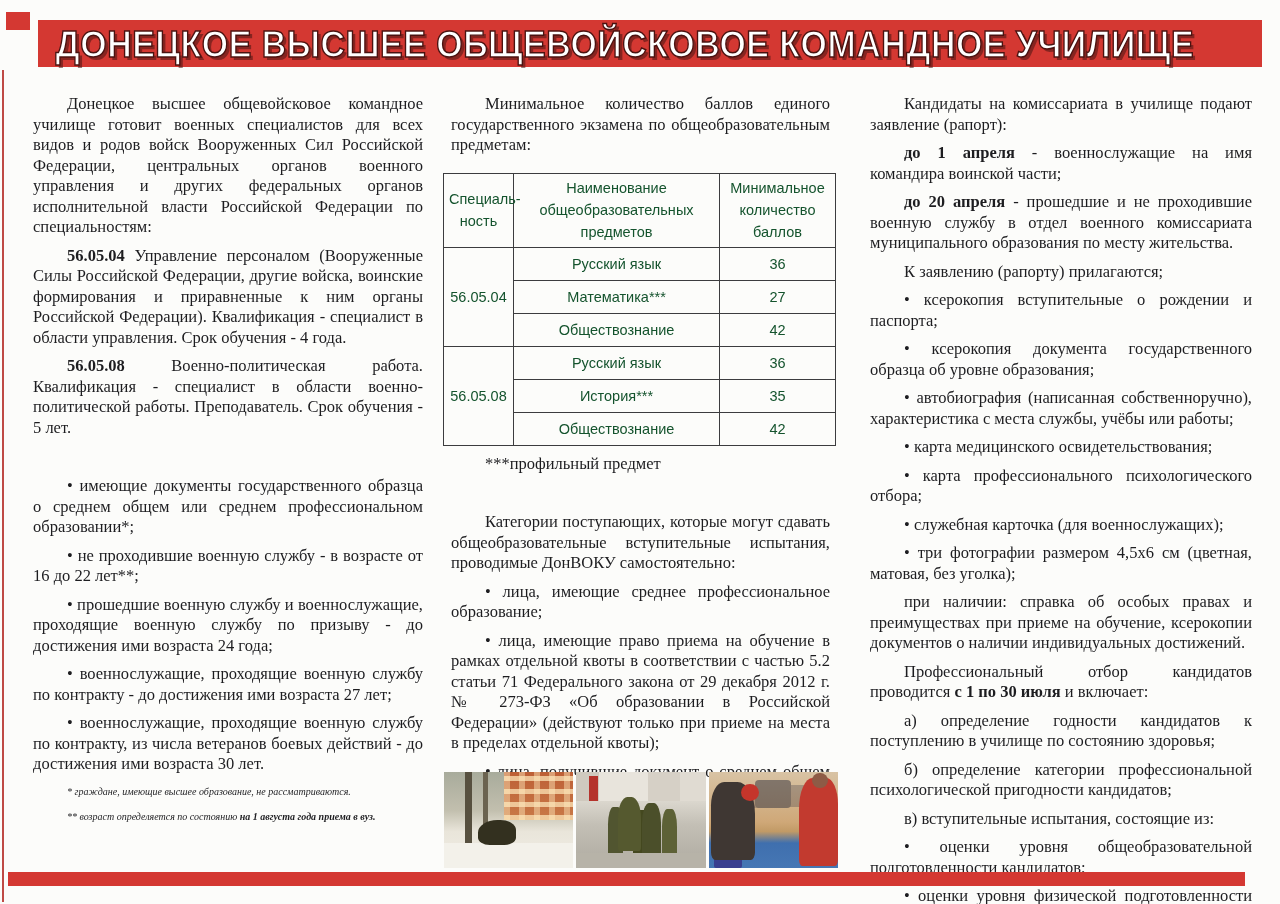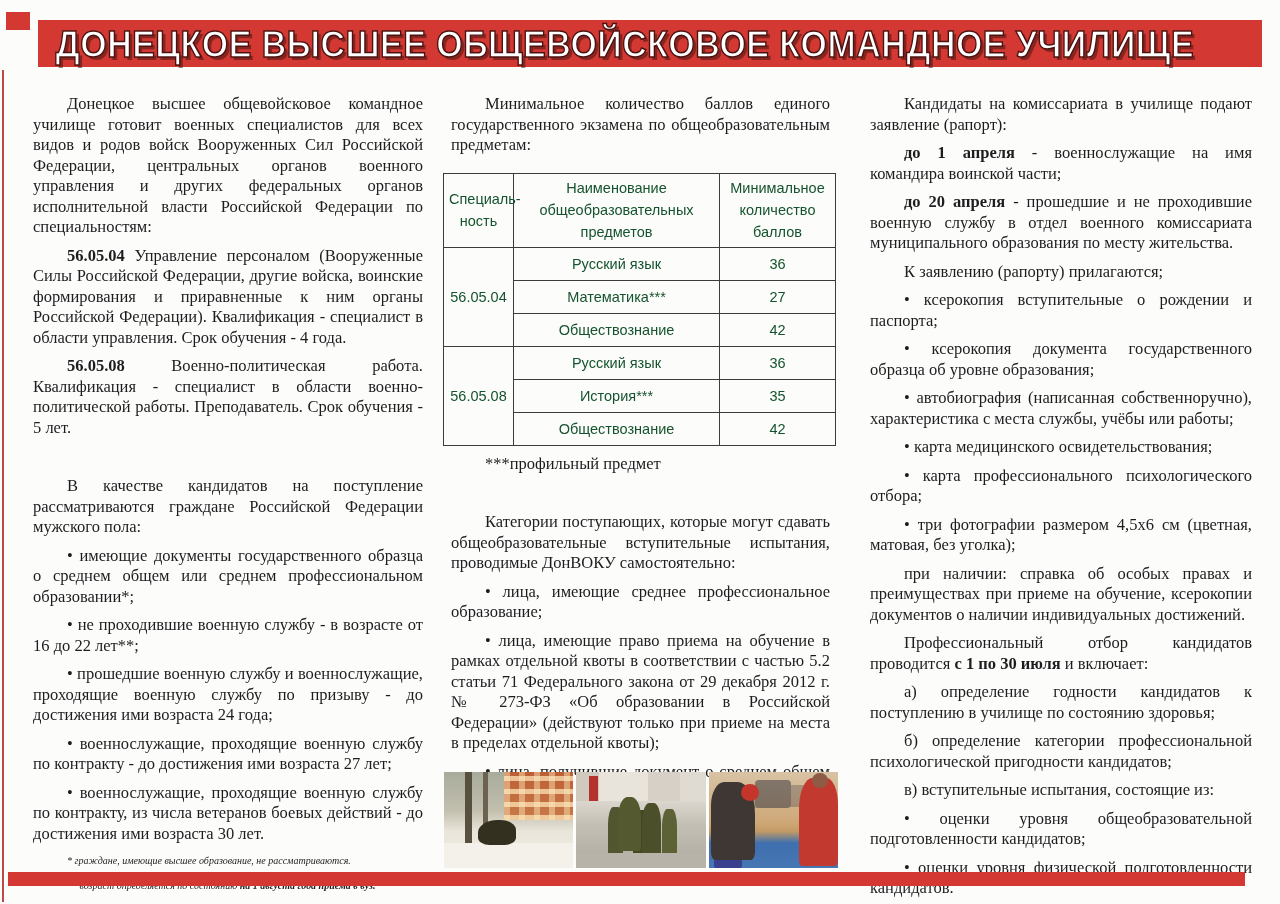--- a/index.html
+++ b/index.html
@@ -98,21 +98,20 @@
 <div class="banner">
   <div class="banner-title">ДОНЕЦКОЕ ВЫСШЕЕ ОБЩЕВОЙСКОВОЕ КОМАНДНОЕ УЧИЛИЩЕ</div>
 </div>
 <div class="left-rule"></div>
 
 <div class="col col-1">
   <p><span>Донецкое высшее общевойсковое командное училище готовит военных специалистов для всех видов и родов войск Вооруженных Сил Российской Федерации, центральных органов военного управления и других федеральных органов исполнительной власти Российской Федерации по специальностям:</span></p>
   <p><b>56.05.04</b><span> Управление персоналом (Вооруженные Силы Российской Федерации, другие войска, воинские формирования и приравненные к ним органы Российской Федерации). Квалификация - специалист в области управления. Срок обучения - 4 года.</span></p>
   <p><b>56.05.08</b><span> Военно-политическая работа. Квалификация - специалист в области военно-политической работы. Преподаватель. Срок обучения - 5 лет.</span></p>
   <div class="gap"></div>
-  <p><span>В качестве кандидатов на поступление рассматриваются граждане Российской Федерации мужского пола:</span></p>
   <p>• имеющие документы государственного образца о среднем общем или среднем профессиональном образовании*;</p>
   <p>• не проходившие военную службу - в возрасте от 16 до 22 лет**;</p>
   <p>• прошедшие военную службу и военнослужащие, проходящие военную службу по призыву - до достижения ими возраста 24 года;</p>
   <p>• военнослужащие, проходящие военную службу по контракту - до достижения ими возраста 27 лет;</p>
   <p>• военнослужащие, проходящие военную службу по контракту, из числа ветеранов боевых действий - до достижения ими возраста 30 лет.</p>
   <p class="footnote">* граждане, имеющие высшее образование, не рассматриваются.</p>
   <p class="footnote"><span>** возраст определяется по состоянию </span><span class="fn-bold">на 1 августа года приема в вуз.</span></p>
 </div>
 
 <div class="col col-2">
@@ -174,20 +173,21 @@
 <div class="col col-3">
   <p>Кандидаты на комиссариата в училище подают заявление (рапорт):</p>
   <p><b>до 1 апреля</b><span> - военнослужащие на имя командира воинской части;</span></p>
   <p><b>до 20 апреля</b><span> - прошедшие и не проходившие военную службу в отдел военного комиссариата муниципального образования по месту жительства.</span></p>
   <p>К заявлению (рапорту) прилагаются;</p>
   <p>• ксерокопия вступительные о рождении и паспорта;</p>
   <p>• ксерокопия документа государственного образца об уровне образования;</p>
   <p>• автобиография (написанная собственноручно), характеристика с места службы, учёбы или работы;</p>
   <p>• карта медицинского освидетельствования;</p>
   <p>• карта профессионального психологического отбора;</p>
+  <p>• служебная карточка (для военнослужащих);</p>
   <p>• три фотографии размером 4,5х6 см (цветная, матовая, без уголка);</p>
   <p>при наличии: справка об особых правах и преимуществах при приеме на обучение, ксерокопии документов о наличии индивидуальных достижений.</p>
   <p><span>Профессиональный отбор кандидатов проводится </span><b>с 1 по 30 июля</b><span> и включает:</span></p>
   <p>а) определение годности кандидатов к поступлению в училище по состоянию здоровья;</p>
   <p>б) определение категории профессиональной психологической пригодности кандидатов;</p>
   <p>в) вступительные испытания, состоящие из:</p>
   <p>• оценки уровня общеобразовательной подготовленности кандидатов;</p>
   <p>• оценки уровня физической подготовленности кандидатов.</p>
 </div>
 

